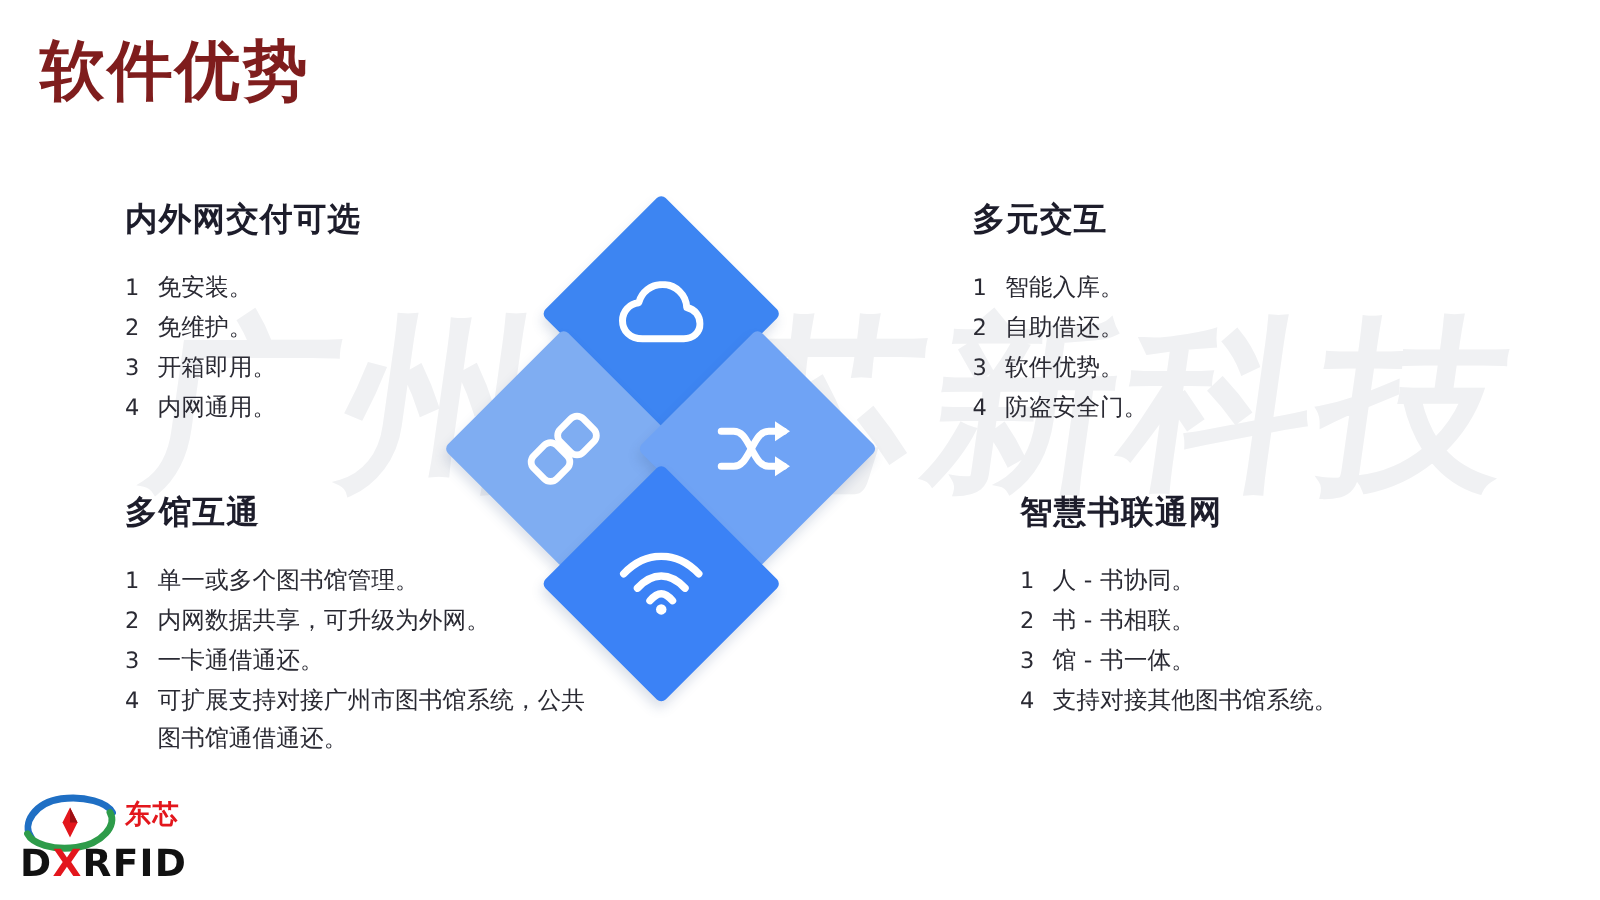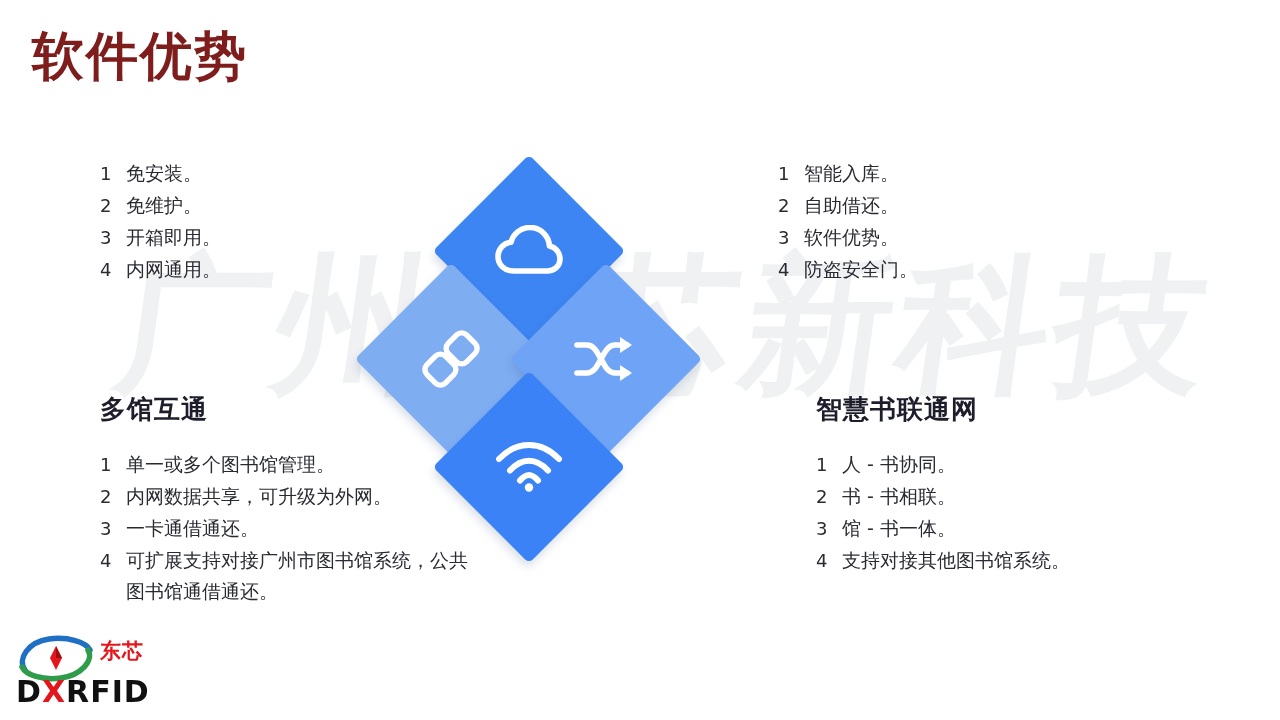--- a/index.html
+++ b/index.html
@@ -161,20 +161,21 @@
 </head>
 <body>
 
 <div id="slide">
 
   <div class="watermark">广州东芯新科技</div>
 
   <div class="slide-title">软件优势</div>
 
   <div class="block" id="block-tl">
+    <div class="block-heading">内外网交付可选</div>
     <ul class="list">
       <li class="list-item">
         <span class="item-num">1</span>
         <span class="item-text">免安装。</span>
       </li>
       <li class="list-item">
         <span class="item-num">2</span>
         <span class="item-text">免维护。</span>
       </li>
       <li class="list-item">
@@ -204,20 +205,21 @@
         <span class="item-text">一卡通借通还。</span>
       </li>
       <li class="list-item">
         <span class="item-num">4</span>
         <span class="item-text">可扩展支持对接广州市图书馆系统，公共图书馆通借通还。</span>
       </li>
     </ul>
   </div>
 
   <div class="block" id="block-tr">
+    <div class="block-heading">多元交互</div>
     <ul class="list">
       <li class="list-item">
         <span class="item-num">1</span>
         <span class="item-text">智能入库。</span>
       </li>
       <li class="list-item">
         <span class="item-num">2</span>
         <span class="item-text">自助借还。</span>
       </li>
       <li class="list-item">

